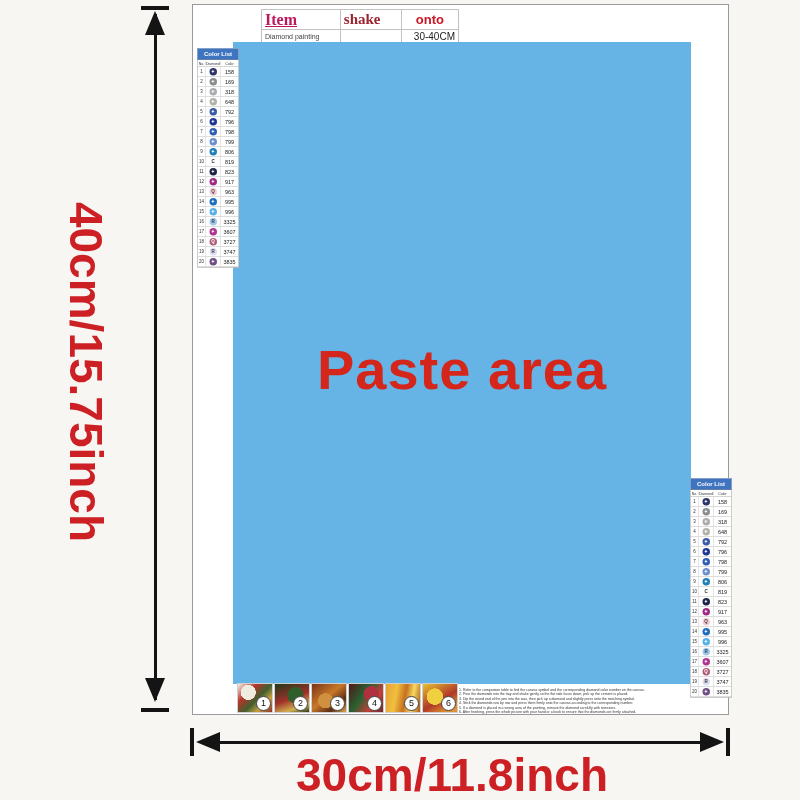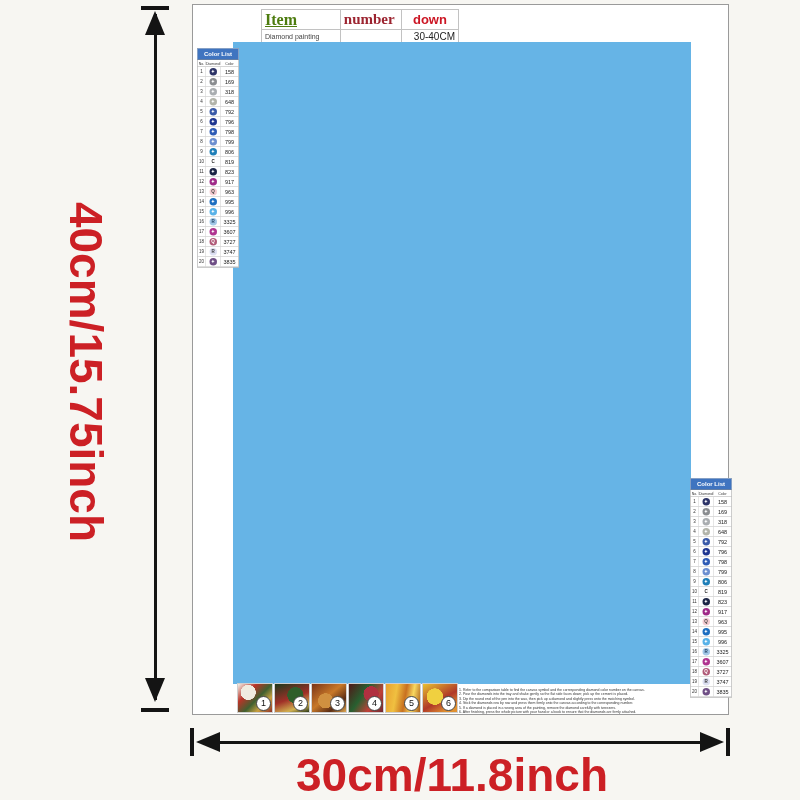--- a/index.html
+++ b/index.html
@@ -4,21 +4,21 @@
 <style>
   html,body{margin:0;padding:0;}
   .canvas{position:relative;width:800px;height:800px;background:#f7f6f2;font-family:"Liberation Sans",sans-serif;overflow:hidden;}
 
   
   .page{position:absolute;left:192px;top:4px;width:537px;height:711px;background:#ffffff;border:1px solid #9a9a9a;box-sizing:border-box;}
 
   
   .item-table{position:absolute;left:68px;top:4px;width:198px;border-collapse:collapse;background:#fff;}
   .item-table td{border:1px solid #c2c2c2;padding:0 3px;box-sizing:border-box;}
-  .it-h1{font-family:"Liberation Serif",serif;font-weight:bold;font-size:16px;color:#4d7c0f;height:20px;text-decoration:underline;}
+  .it-h1{font-family:"Liberation Serif",serif;font-weight:bold;font-size:16px;color:#be185d;height:20px;text-decoration:underline;}
   .it-h2{font-family:"Liberation Serif",serif;font-weight:bold;font-size:15px;color:#9c2430;}
   .it-h3{font-weight:bold;font-size:13px;color:#cc1624;text-align:center;}
   .it-r1{font-size:7px;color:#444;height:14px;}
   .it-r3{font-size:10px;color:#222;text-align:right;}
 
   
   .blue-area{position:absolute;left:40px;top:37px;width:458px;height:642px;background:#66b4e6;}
   .fd-line{position:absolute;width:100%;text-align:center;color:#d5261b;font-weight:bold;letter-spacing:1px;}
   .fd-1{top:160px;font-size:64px;}
   .fd-2{top:295px;font-size:56px;}
@@ -69,32 +69,33 @@
 <body>
 
 <div class="canvas">
 
   <div class="page">
 
     <table class="item-table">
       <tbody>
           <tr>
         <td class="it-h1" style="width:40%">Item</td>
-        <td class="it-h2" style="width:31%">number</td>
-        <td class="it-h3" style="width:29%">down</td>
+        <td class="it-h2" style="width:31%">shake</td>
+        <td class="it-h3" style="width:29%">onto</td>
       </tr>
       <tr>
         <td class="it-r1">Diamond painting</td>
         <td class="it-r1"></td>
         <td class="it-r3">30-40CM</td>
       </tr>
     </tbody>
       </table>
 
     <div class="blue-area">
+      <div class="fd-line fd-2">Paste area</div>
     </div>
 
     <div class="color-list cl-left" id="clist-left">
         <div class="cl-inner">
           <div class="cl-header">Color List</div>
           <div class="cl-sub">
             <span class="cl-c1">No.</span>
             <span class="cl-c2">Diamond</span>
             <span class="cl-c3">Color</span>
           </div>

